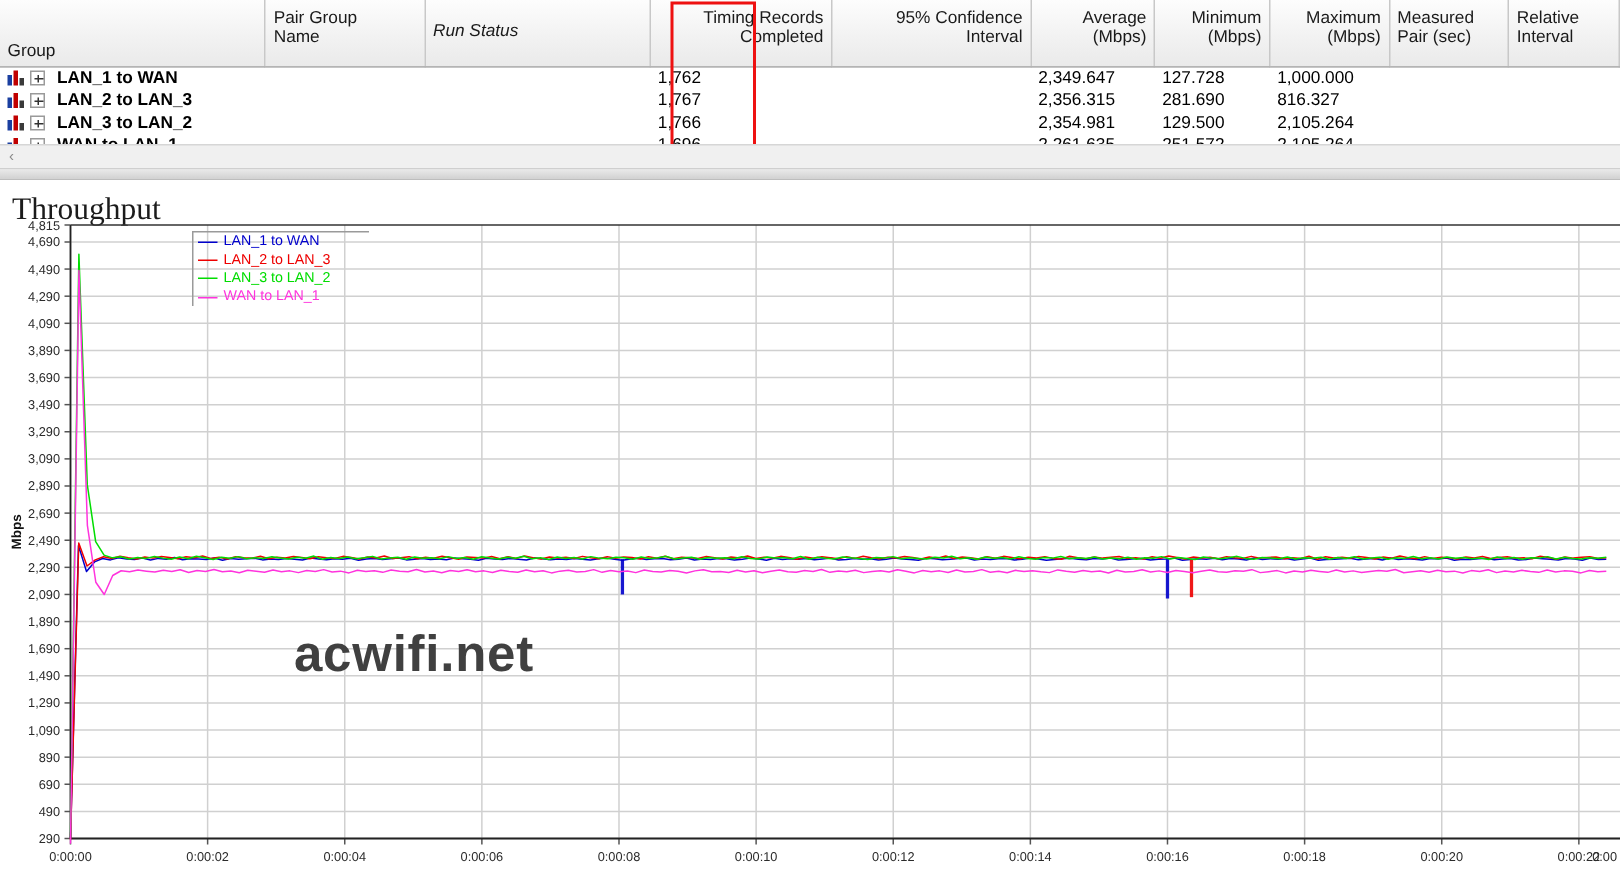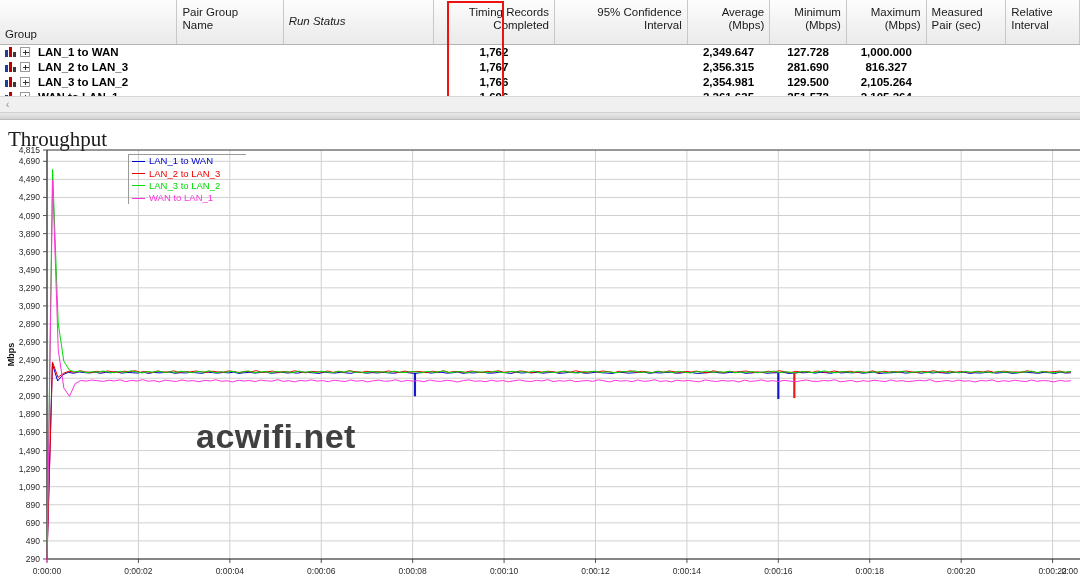--- a/index.html
+++ b/index.html
@@ -32,21 +32,21 @@
     line-height: 13px;
   }
   th.hleft { text-align:left; }
   th.hright { text-align:right; }
   th .h2 { display:block; }
   td.cell {
     font-size:11.5px; color:#000; height:15px;
     padding:0 5px 0 5px; vertical-align:middle;
     white-space:nowrap; overflow:hidden;
   }
-  td.num { text-align:center; font-weight:bold; letter-spacing:0px;margin-top:25px; }
+  td.num { text-align:left; font-weight:normal; letter-spacing:0px;margin-top:25px; }
   td.grp { text-align:left; font-weight:bold; }
   tr.row { height:15px; }
 
   .grp-inner { display:flex; align-items:center; gap:4px; }
   .barsicon { width:11px; height:10px; position:relative; display:inline-block; flex:0 0 auto; }
   .barsicon i { position:absolute; bottom:0; width:3px; display:block; }
   .barsicon i.b1 { left:0px; height:7px; background:#1a3fa0; }
   .barsicon i.b2 { left:4px; height:10px; background:#c00000; }
   .barsicon i.b3 { left:8px; height:5px; background:#3a3a3a; }
   .expander {

